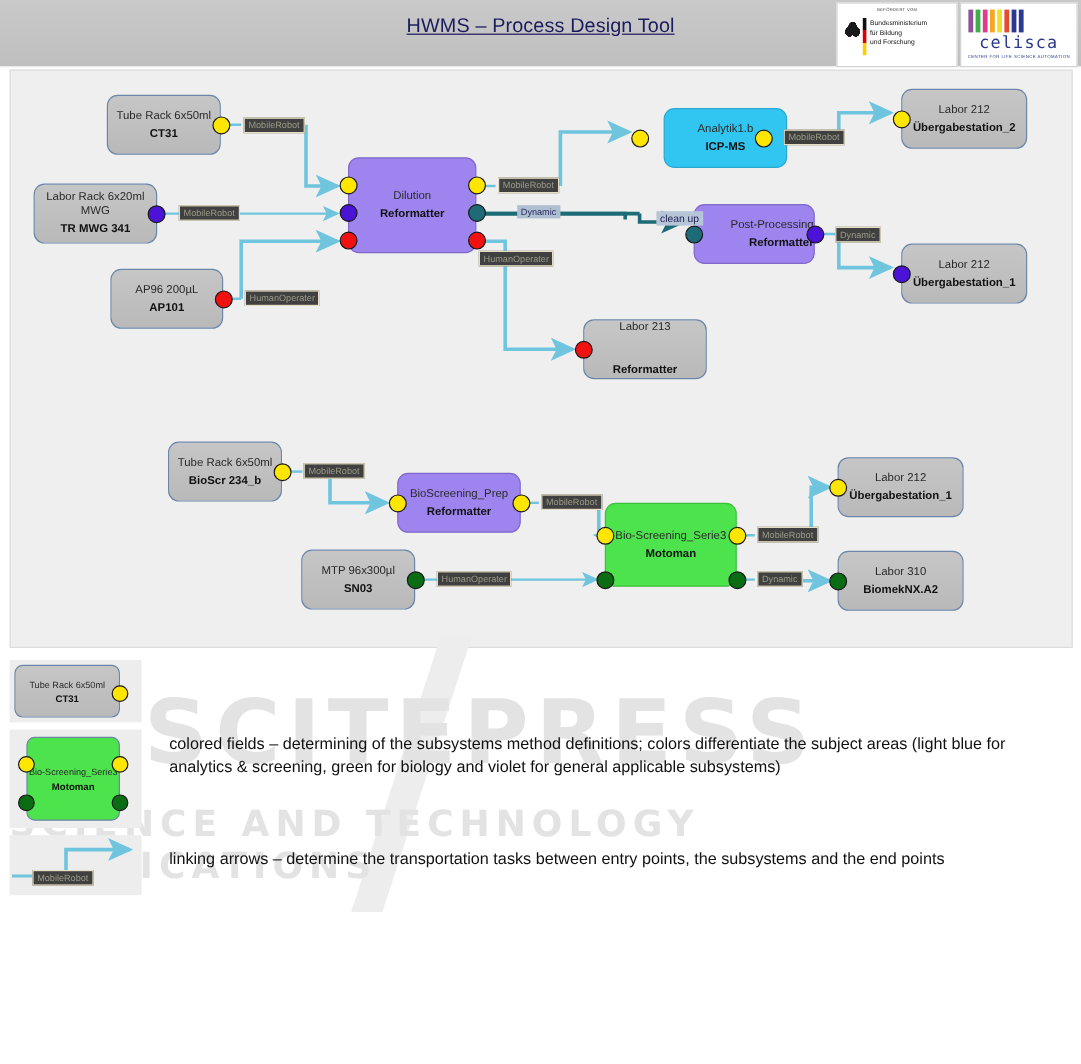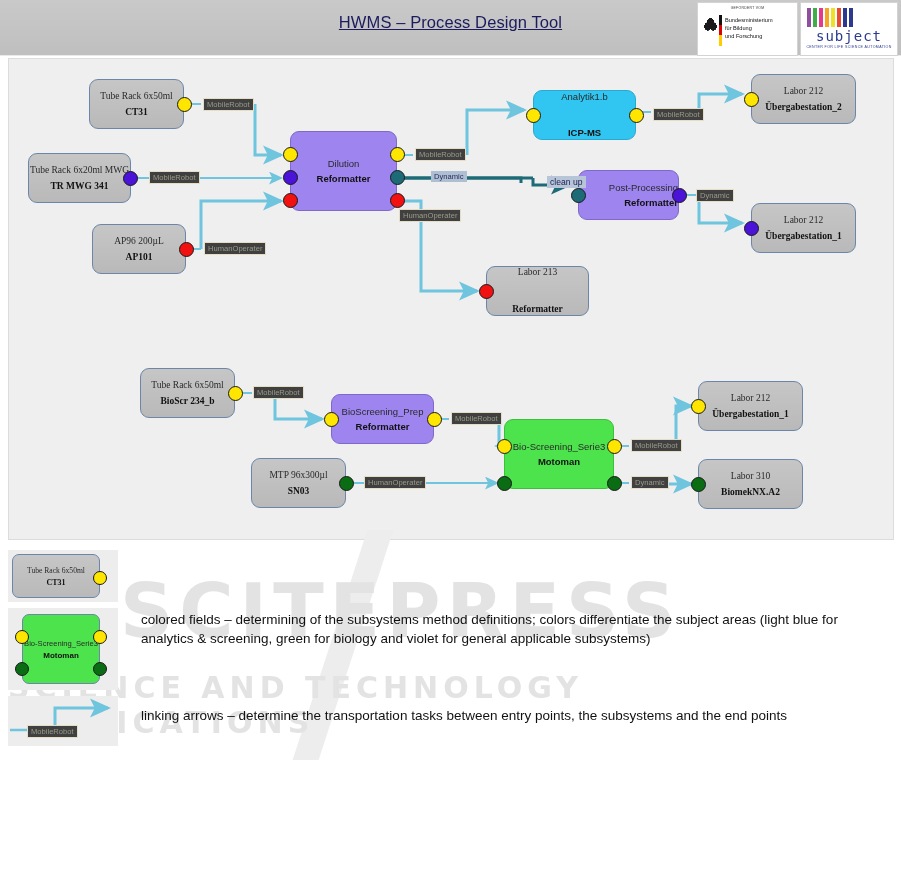--- a/index.html
+++ b/index.html
@@ -42,21 +42,21 @@
           background:#efefef;border:1px solid #dcdcdc;overflow:hidden;}
   #canvas svg{position:absolute;left:0;top:0;}
 
   
   .node{position:absolute;border-radius:9px;border:1px solid #6b86a8;
         box-sizing:border-box;display:flex;flex-direction:column;
         align-items:center;justify-content:center;text-align:center;}
   .node .n-top{font-size:9.5px;color:#2a2a2a;line-height:11px;}
   .node .n-bot{font-size:9.5px;color:#111;font-weight:bold;line-height:12px;
         margin-top:4px;}
-  .gray{background:linear-gradient(to bottom,#c6c6c6,#b9b9b9);font-family:Liberation Serif, serif;}
+  .gray{background:linear-gradient(to bottom,#c6c6c6,#b9b9b9);}
   .violet{background:#9d84ef;border-color:#7f68c9;}
   .cyan{background:#31c6f2;border-color:#2ba8cf;}
   .green{background:#4ce34c;border-color:#3cbf3c;}
 
   
   .port{position:absolute;width:15px;height:15px;border-radius:50%;
         border:1.4px solid #1a1a1a;box-sizing:border-box;}
   .p-yellow{background:#ffe600;}
   .p-violet{background:#4b12d8;}
   .p-red{background:#f21111;}
@@ -112,21 +112,21 @@
     <div id="celisca-bars">
         <i style="background: rgb(141, 79, 158);"></i>
         <i style="background: rgb(63, 174, 73);"></i>
         <i style="background: rgb(226, 59, 142);"></i>
         <i style="background: rgb(245, 166, 35);"></i>
         <i style="background: rgb(239, 225, 42);"></i>
         <i style="background: rgb(232, 74, 47);"></i>
         <i style="background: rgb(43, 58, 143);"></i>
         <i style="background: rgb(43, 58, 143);"></i>
       </div>
-    <div id="celisca-word">subject</div>
+    <div id="celisca-word">celisca</div>
     <div id="celisca-sub">CENTER FOR LIFE SCIENCE AUTOMATION</div>
   </div>
 </div>
 
 <div id="canvas">
 
   <svg width="884" height="480">
     <defs>
       <marker id="ah" markerWidth="7" markerHeight="7" refX="6" refY="3.2" orient="auto">
         <path d="M0,0 L7,3.2 L0,6.4 L1.6,3.2 Z" fill="#6fc4de"></path>
@@ -183,21 +183,21 @@
   </svg>
 
   <div class="node gray" style="left:80px;top:20px;width:95px;height:50px;">
     <div class="n-top">Tube Rack 6x50ml</div>
     <div class="n-bot">CT31</div>
   </div>
   <div class="port p-yellow" style="left:168px;top:38px;"></div>
   <div class="elabel" style="left:194px;top:39px;">MobileRobot</div>
 
   <div class="node gray" style="left:19px;top:94px;width:103px;height:50px;">
-    <div class="n-top">Tube Rack 6x20ml MWG</div>
+    <div class="n-top">Labor Rack 6x20ml MWG</div>
     <div class="n-bot">TR MWG 341</div>
   </div>
   <div class="port p-violet" style="left:114px;top:112px;"></div>
   <div class="elabel" style="left:140px;top:112px;">MobileRobot</div>
 
   <div class="node gray" style="left:83px;top:165px;width:94px;height:50px;">
     <div class="n-top">AP96 200µL</div>
     <div class="n-bot">AP101</div>
   </div>
   <div class="port p-red" style="left:170px;top:183px;"></div>
@@ -210,21 +210,21 @@
   <div class="port p-yellow" style="left:274px;top:88px;"></div>
   <div class="port p-violet" style="left:274px;top:111px;"></div>
   <div class="port p-red" style="left:274px;top:134px;"></div>
   <div class="port p-yellow" style="left:381px;top:88px;"></div>
   <div class="port p-teal" style="left:381px;top:111px;"></div>
   <div class="port p-red" style="left:381px;top:134px;"></div>
   <div class="elabel" style="left:406px;top:89px;">MobileRobot</div>
   <div class="dlabel" style="left:422px;top:112px;">Dynamic</div>
   <div class="elabel" style="left:390px;top:150px;">HumanOperater</div>
 
-  <div class="node cyan" style="left:524px;top:31px;width:103px;height:50px;justify-content:space-between;">
+  <div class="node cyan" style="left:544px;top:31px;width:103px;height:50px;">
     <div class="n-top">Analytik1.b</div>
     <div class="n-bot">ICP-MS</div>
   </div>
   <div class="port p-yellow" style="left:517px;top:49px;"></div>
   <div class="port p-yellow" style="left:620px;top:49px;"></div>
   <div class="elabel" style="left:644px;top:49px;">MobileRobot</div>
 
   <div class="node gray" style="left:742px;top:15px;width:105px;height:50px;">
     <div class="n-top">Labor 212</div>
     <div class="n-bot">Übergabestation_2</div>

